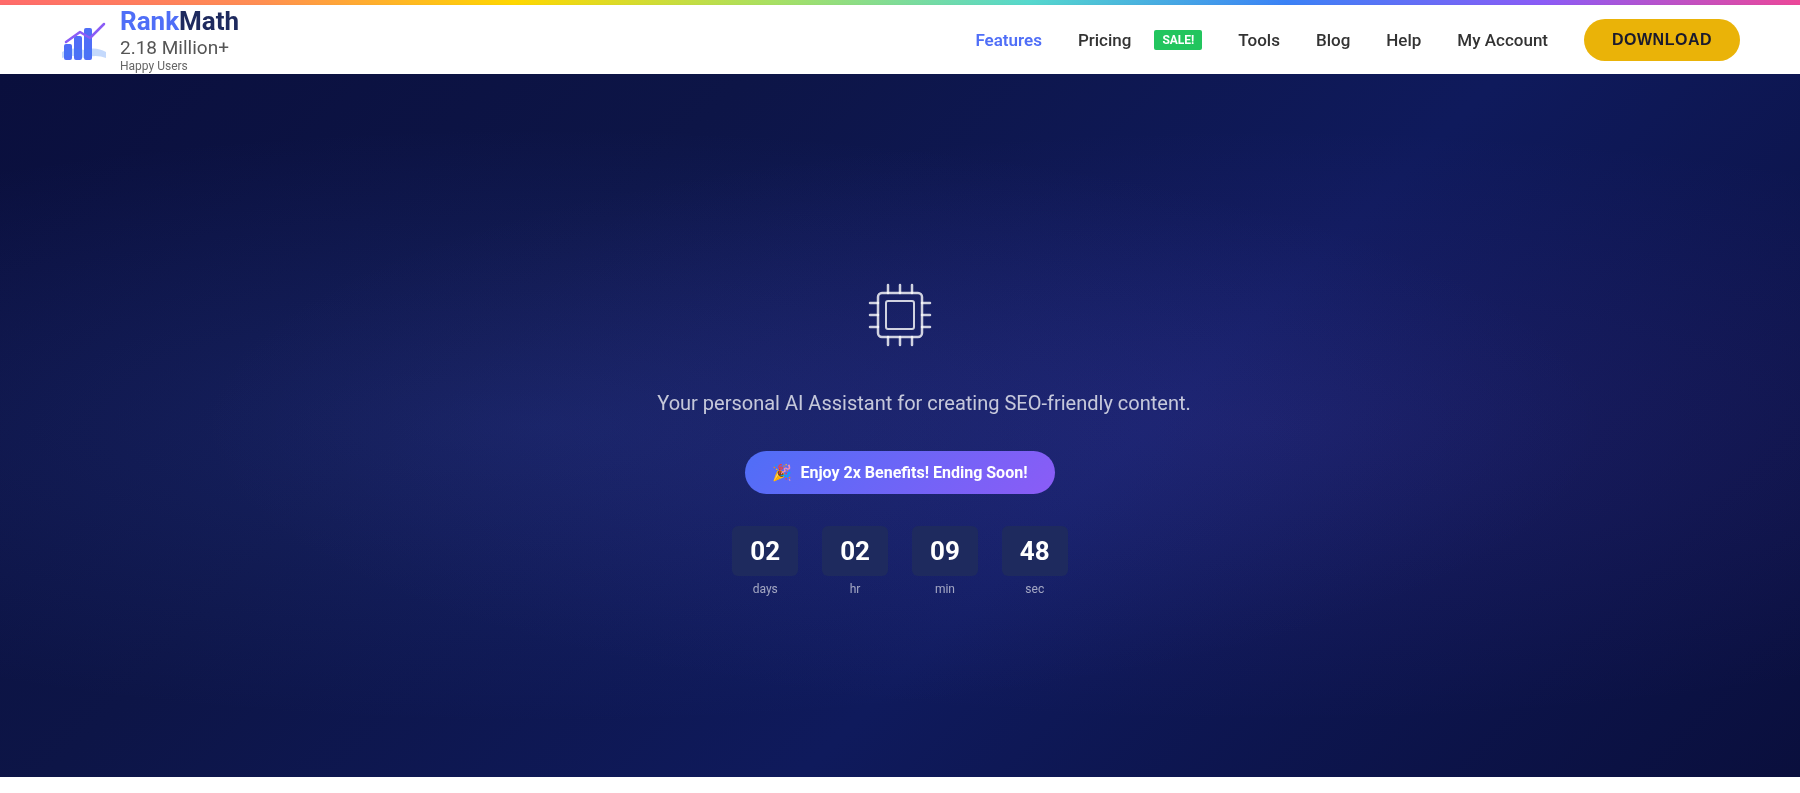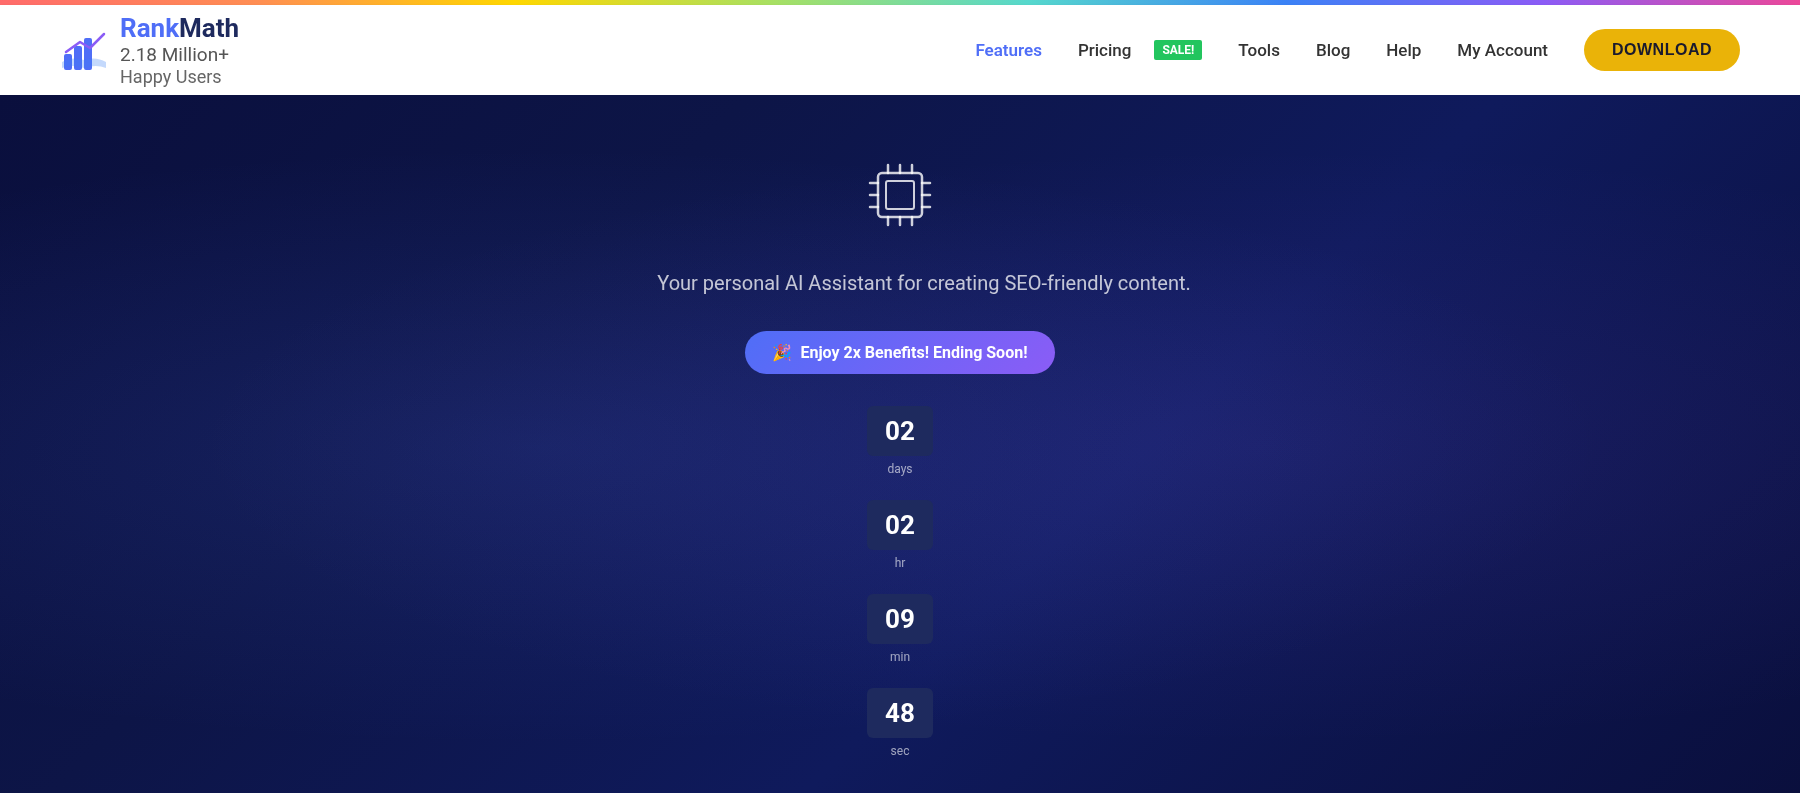--- a/index.html
+++ b/index.html
@@ -20,21 +20,21 @@
       background: linear-gradient(to right, #ff6b6b, #ff8e53, #ffd700, #a8e063, #56d8cd, #3b82f6, #8b5cf6, #ec4899);
     }
 
     
     .navbar {
       background: #ffffff;
       display: flex;
       align-items: center;
       justify-content: space-between;
       padding: 0 60px;
-      height: 90px;
+      height: 69px;
       box-shadow: 0 1px 3px rgba(0,0,0,0.08);
     }
 
     .nav-logo {
       display: flex;
       align-items: center;
       gap: 12px;
       text-decoration: none;
     }
 
@@ -52,21 +52,21 @@
       font-size: 26px;
       font-weight: 700;
       color: #1e2a5e;
     }
 
     .logo-name span {
       color: #4f6ef7;
     }
 
     .logo-tagline {
-      font-size: 18px;
+      font-size: 12px;
       color: #666;
       font-weight: 400;
     }
 
     .logo-users {
       font-size: 19px;
       color: #555;
       font-weight: 400;
     }
 
@@ -182,21 +182,20 @@
       z-index: 1;
       cursor: pointer;
     }
 
     .countdown {
       display: flex;
       gap: 24px;
       align-items: center;
       position: relative;
       z-index: 1;
-      flex-direction: column;
     }
 
     .countdown-unit {
       display: flex;
       flex-direction: column;
       align-items: center;
     }
 
     .countdown-number {
       background: #1e2a5e;

